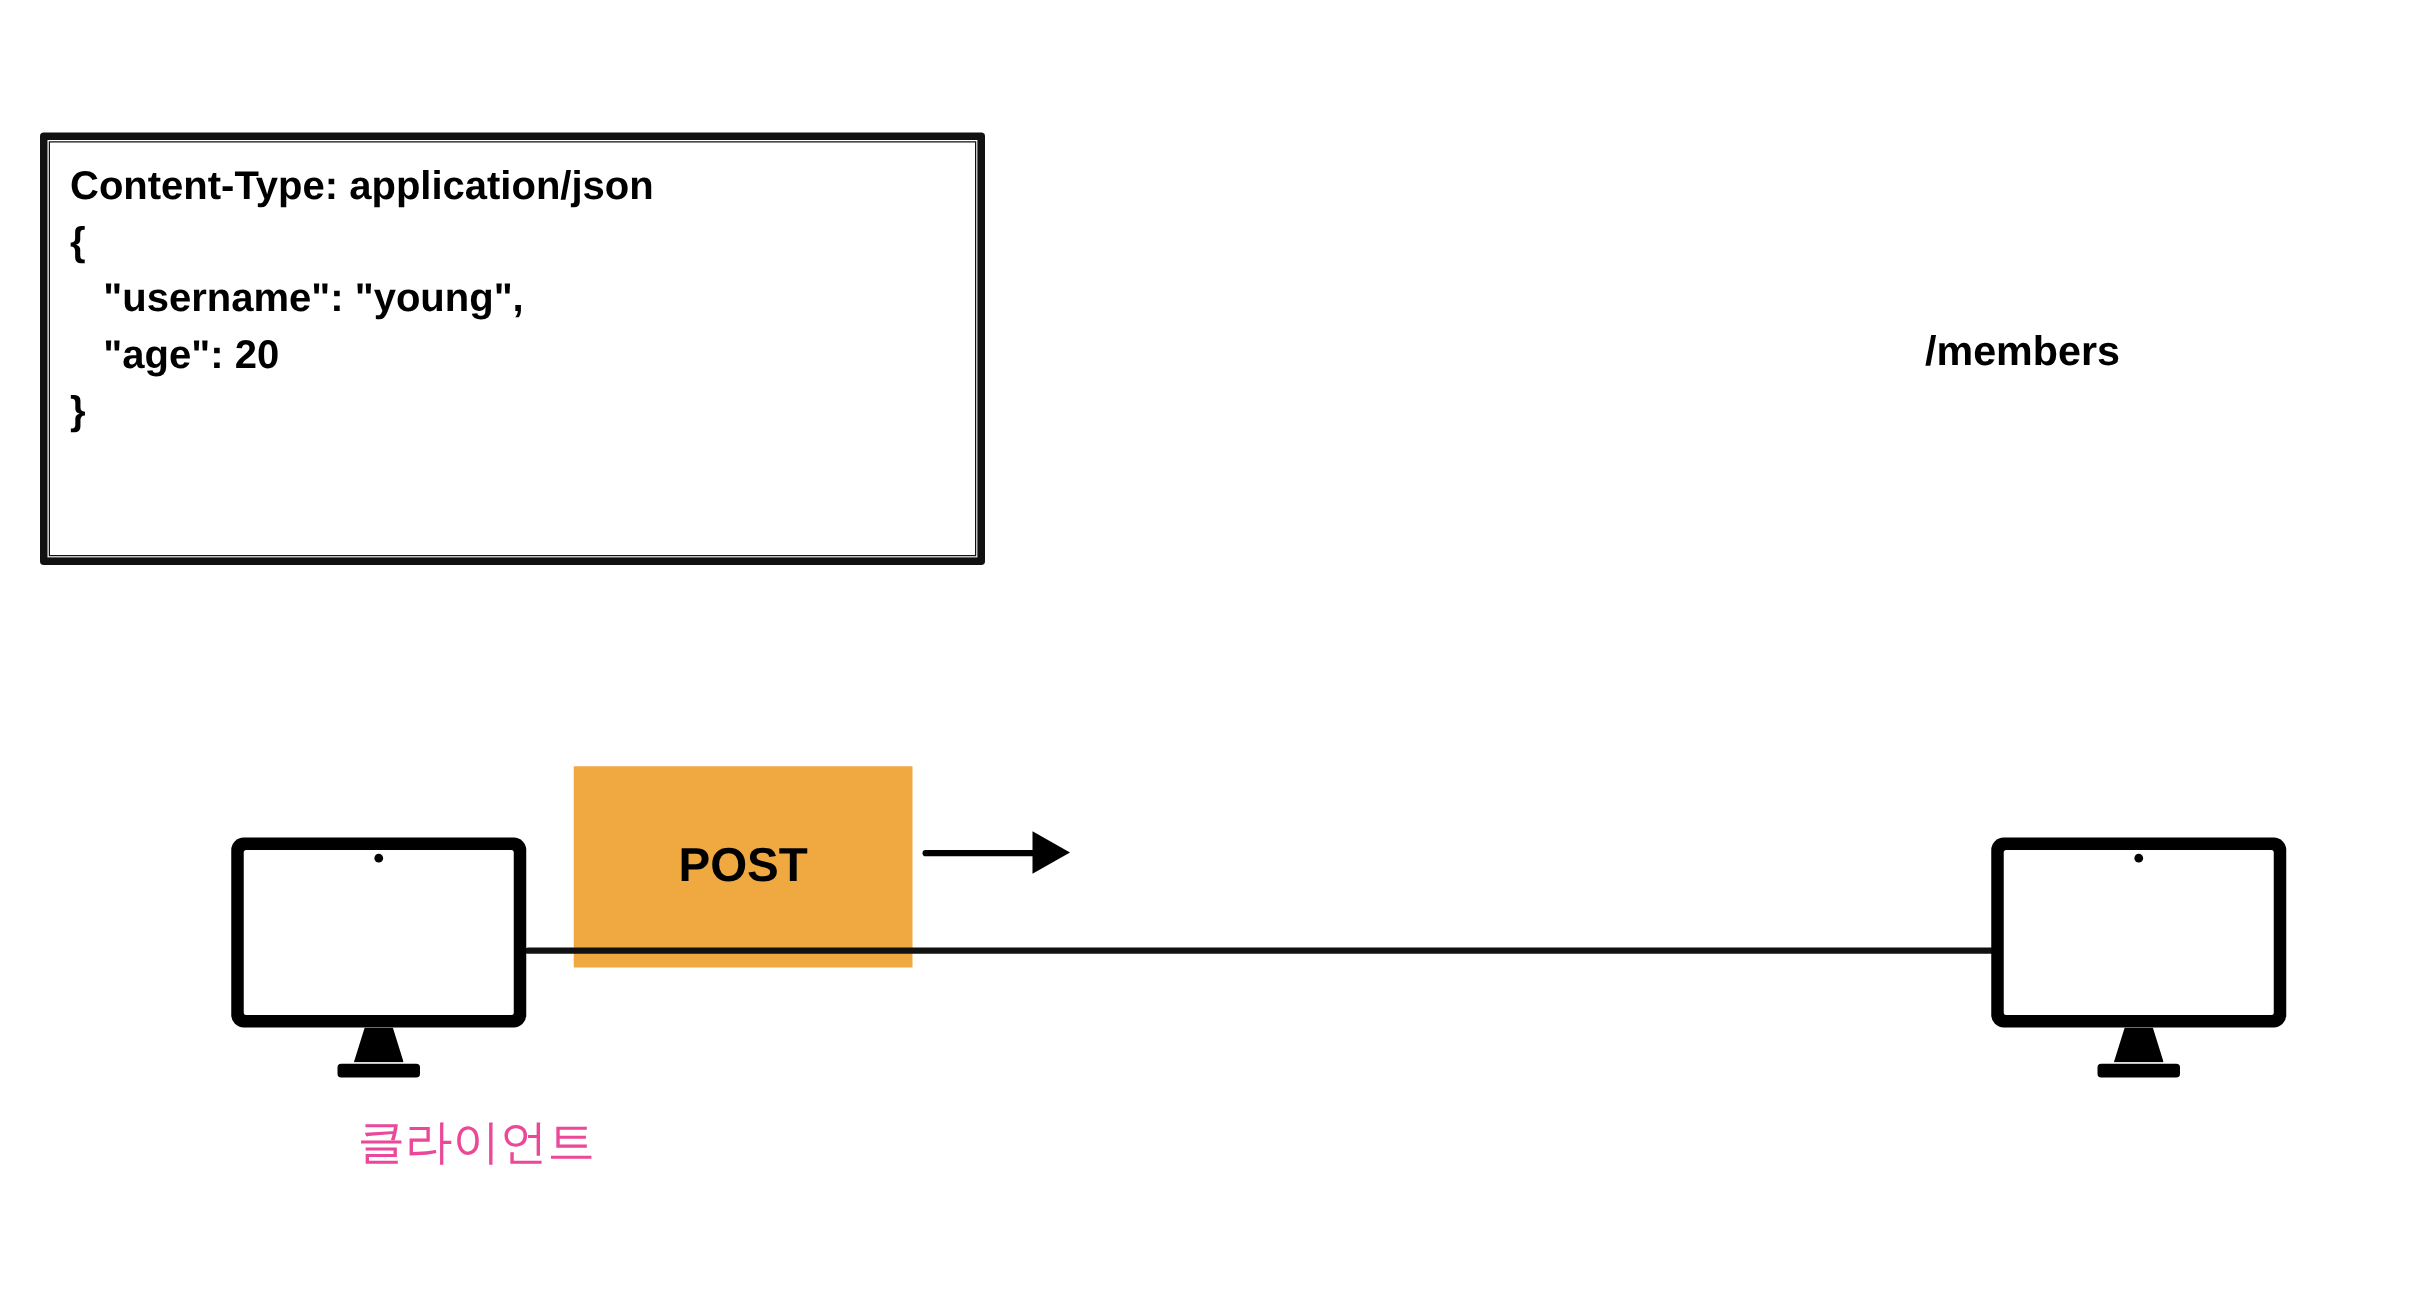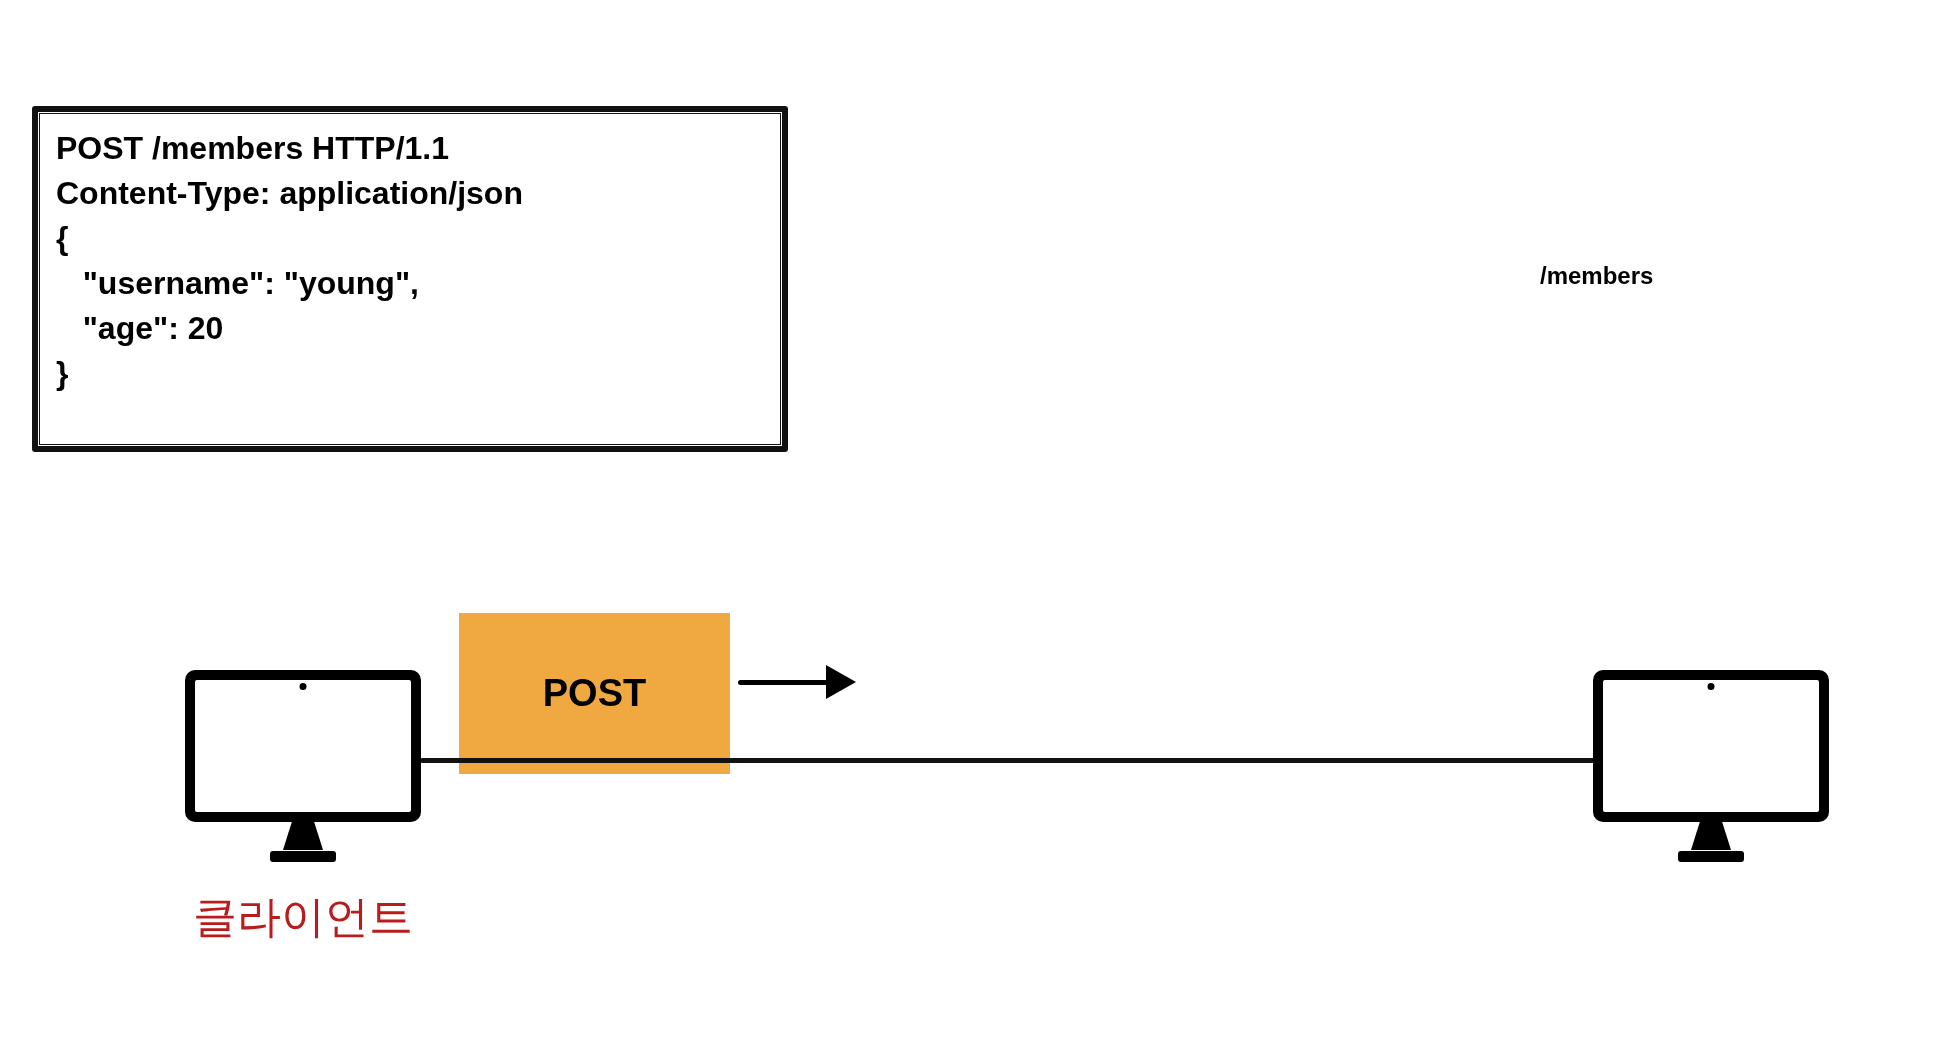--- a/index.html
+++ b/index.html
@@ -37,21 +37,21 @@
     line-height: 45px;
     font-weight: bold;
     color: #000000;
   }
 
   
   .endpoint-label {
     position: absolute;
     left: 1540px;
     top: 262px;
-    font-size: 24px;
+    font-size: 33px;
     font-weight: bold;
     color: #000000;
   }
 
   
   .post-badge {
     position: absolute;
     left: 459px;
     top: 613px;
     width: 271px;
@@ -148,42 +148,41 @@
     width: 66px;
     height: 11px;
     background: #000000;
     margin: 1px auto 0;
     border-radius: 3px;
   }
 
   
   .node-label {
     position: absolute;
-    font-size: 44px;
-    color: #b91c1c;
-    text-align: center;
+    font-size: 38px;
+    color: #ec4899;
+    text-align: right;
   }
   .client-label {
     left: 130px;
     top: 888px;
     width: 346px;
   }
   .server-label {
     left: 1556px;
     top: 888px;
     width: 310px;
   }
 </style>
 </head>
 <body>
 
 <div class="canvas">
 
   <div class="request-box">
-    <span class="request-line">POST /members HTTP/1.1</span>
     <span class="request-line">Content-Type: application/json</span>
     <span class="request-line"></span>
     <span class="request-line">{</span>
     <span class="request-line">   "username": "young",</span>
     <span class="request-line">   "age": 20</span>
     <span class="request-line">}</span>
   </div>
 
   <div class="endpoint-label">/members</div>
 

